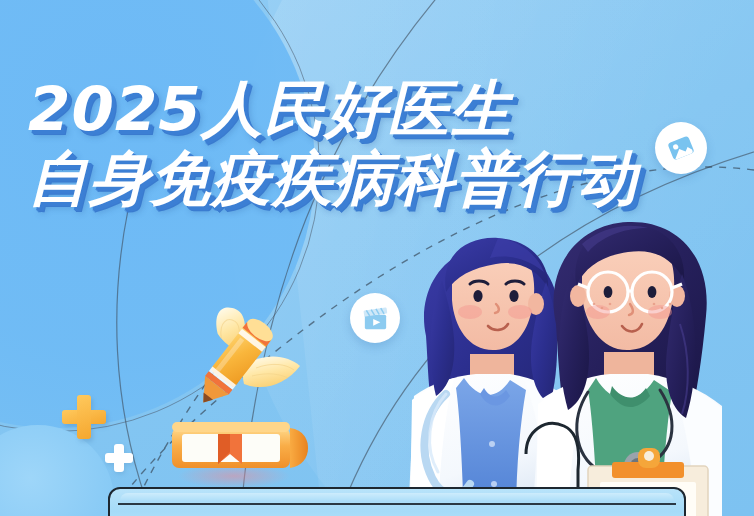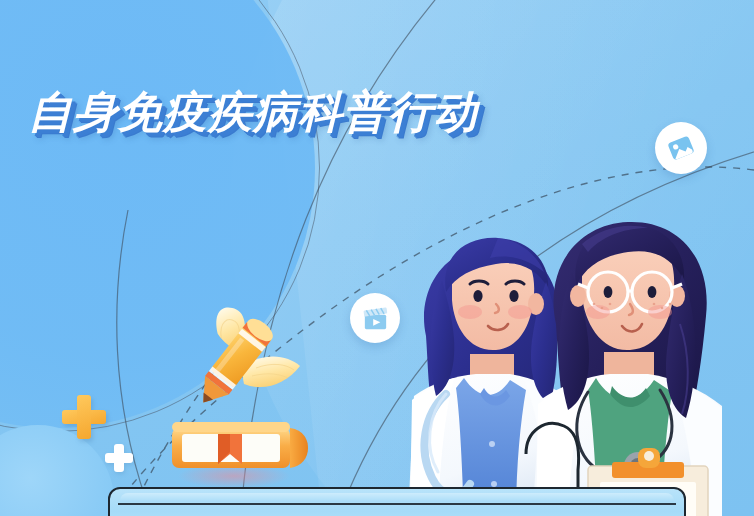--- a/index.html
+++ b/index.html
@@ -105,21 +105,21 @@
       4px 4px 0 #3c7fd4,
       5px 5px 0 #3a7bcf,
       6px 6px 6px rgba(40,90,160,.30);
   }
   .title-line.l1 {
     font-size:61px;
     line-height:66px;
     font-family:"DejaVu Sans", sans-serif;
   }
   .title-line.l2 {
-    font-size:44px;
+    font-size:60px;
     line-height:68px;
     margin-top:2px;
     font-family:"DejaVu Sans", sans-serif;
   }
 
   
   .badge {
     position:absolute;
     border-radius:50%;
     background:#ffffff;
@@ -187,20 +187,21 @@
   <div class="plus orange">
     <i class="h"></i>
     <i class="v"></i>
   </div>
   <div class="plus white">
     <i class="h"></i>
     <i class="v"></i>
   </div>
 
   <div class="title-wrap">
+    <div class="title-line l1">2025人民好医生</div>
     <div class="title-line l2">自身免疫疾病科普行动</div>
   </div>
 
   <div class="badge photo">
     <svg width="32" height="32" viewBox="0 0 32 32">
       <g transform="rotate(-22 16 16)">
         <rect x="5" y="7" width="22" height="18" rx="3.2" fill="#79c3ef"></rect>
         <circle cx="11.5" cy="13" r="2.6" fill="#ffffff"></circle>
         <path d="M6.6 24.2 L14 16.2 L19 21 L22.4 17.6 L25.6 21.6 L25.6 23.4 A2 2 0 0 1 23.6 25 L8 25 Z" fill="#ffffff"></path>
       </g>

